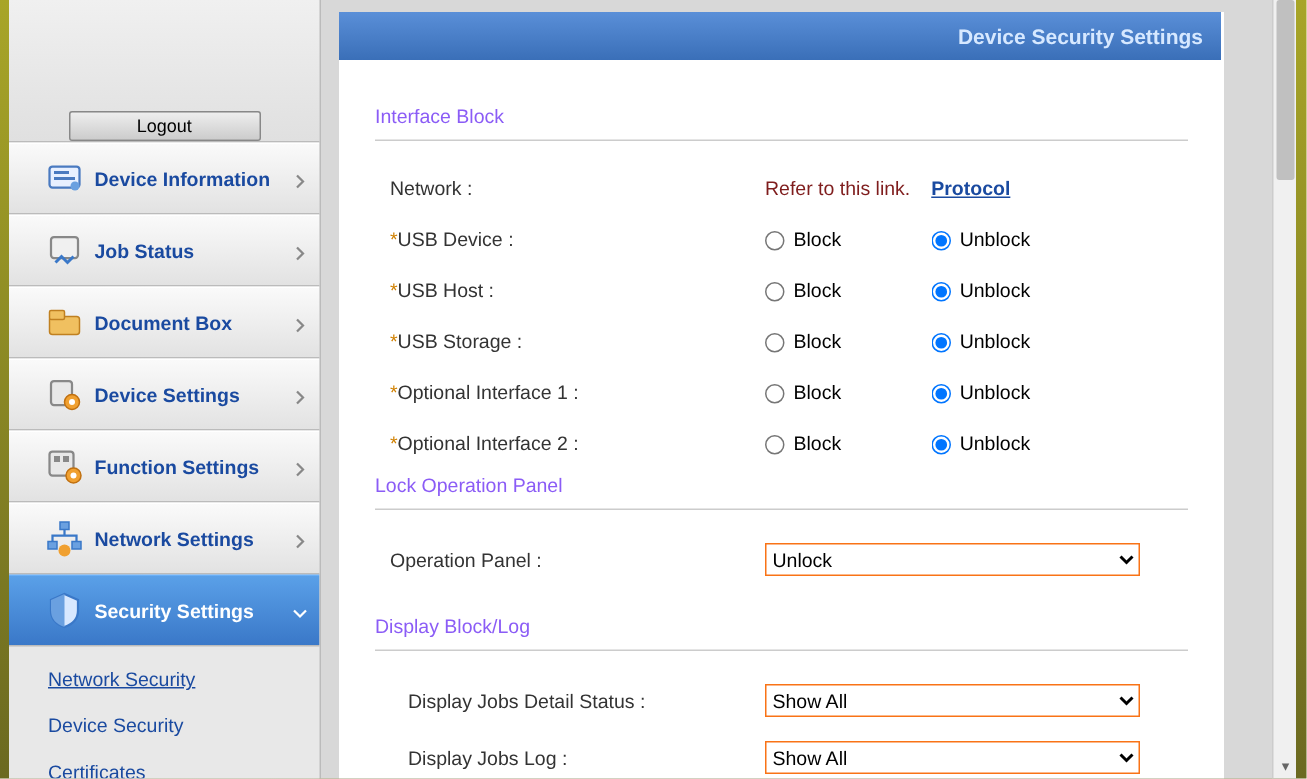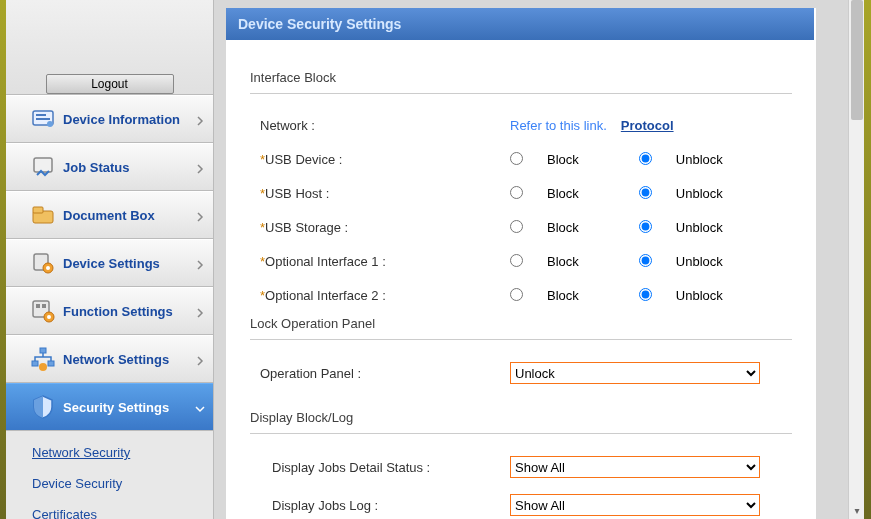--- a/index.html
+++ b/index.html
@@ -130,28 +130,29 @@
   .panel-header {
     height: 28px;
     background: linear-gradient(to bottom, #5a8fd8, #3a6fb8);
     color: #fff;
     padding: 16px 12px;
     font-weight: bold;
     font-size: 14px;
     display: flex;
     align-items: center;
     width: 588px;
+    justify-content: flex-end;
   }
   .panel-header span { color: #d6e8ff; }
   .panel-body {
     padding: 18px 24px 10px 24px;
   }
   .section-title {
     font-size: 13px;
-    color: #404040;
+    color: #8b5cf6;
     margin: 12px 0 8px 0;
   }
   .section-rule {
     border: none;
     border-top: 1px solid #ccc;
     margin: 4px 0 14px 0;
   }
   .row {
     display: flex;
     align-items: center;
@@ -170,33 +171,33 @@
     align-items: center;
     gap: 8px;
   }
   .radio-group {
     display: flex;
     align-items: center;
     gap: 60px;
   }
   .radio-opt {
     display: flex;
-    align-items: flex-start;
-    gap: 24px;
+    align-items: flex-end;
+    gap: 6px;
     font-size: 13px;
   }
   .radio-opt input { cursor: pointer; }
   .link-text {
     color: #1a4aa0;
     text-decoration: underline;
     cursor: pointer;
     font-weight: bold;
     margin-left: 6px;
   }
-  .network-hint { color: #3b82f6; font-size: 13px; }
+  .network-hint { color: #7f1d1d; font-size: 13px; }
   select {
     width: 250px;
     height: 22px;
     border: 1px solid #f97316;
     background: #fff;
     font-size: 13px;
     cursor: pointer;
   }
 </style>
 </head>

